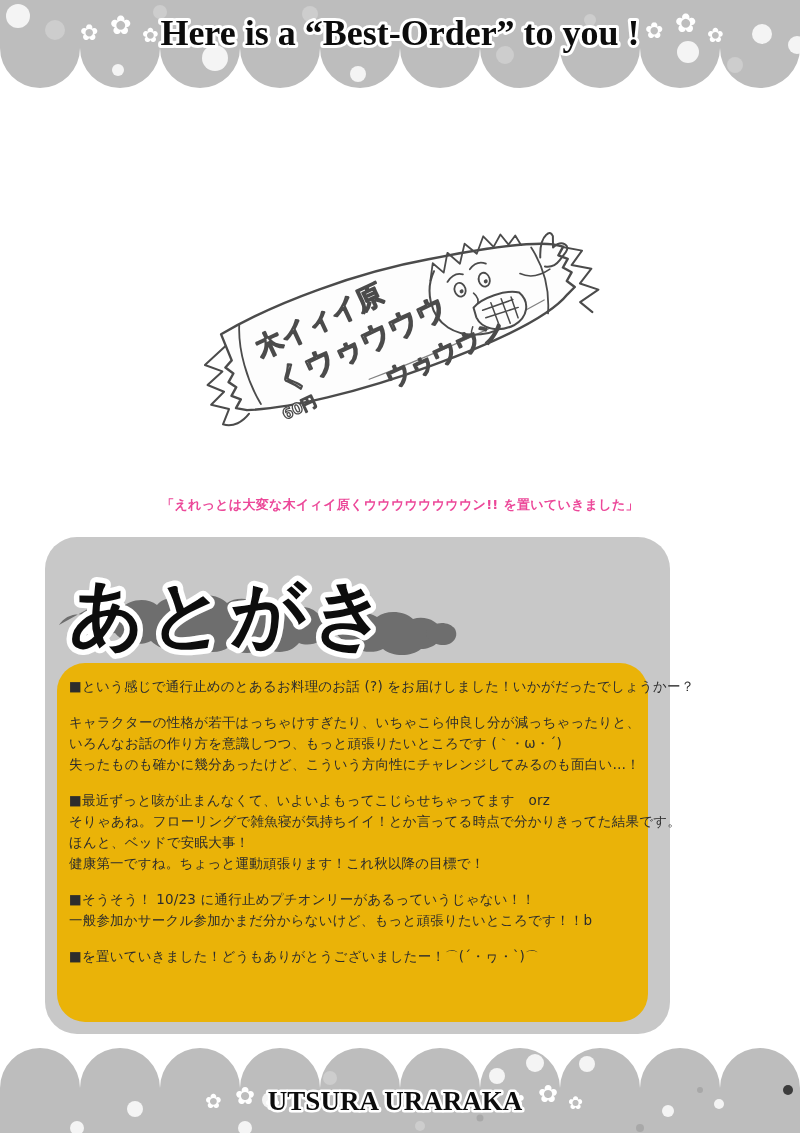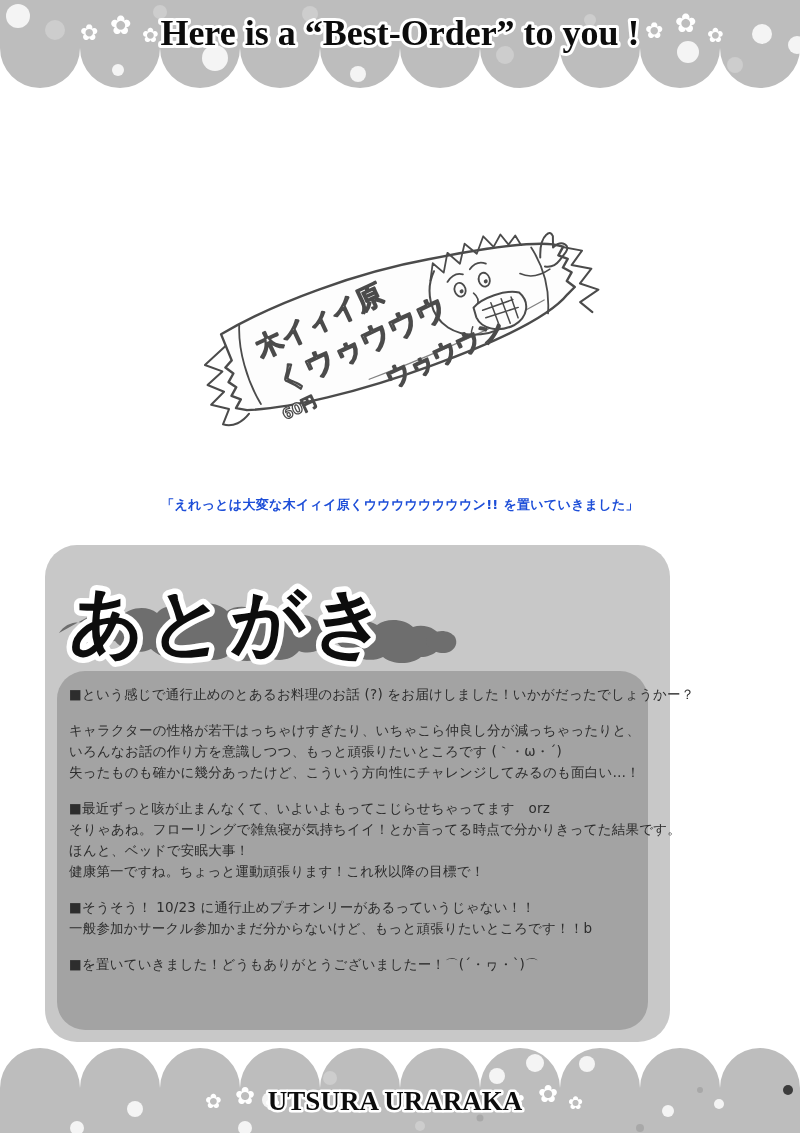--- a/index.html
+++ b/index.html
@@ -8,30 +8,30 @@
     font-family:"DejaVu Sans",sans-serif;
   }
   svg text{font-family:"DejaVu Sans",sans-serif;}
   .banner{position:absolute;left:0;}
   .banner-top{top:0;}
   .banner-bottom{top:1048px;}
   .serif-title{font-family:"Liberation Serif","DejaVu Serif",serif;}
   .sketch{position:absolute;left:150px;top:172px;}
   .caption{
     position:absolute;left:0;right:0;top:496px;text-align:center;
-    font-size:13px;font-weight:600;color:#1d4ed8;letter-spacing:0.3px;
+    font-size:13px;font-weight:600;color:#ec4899;letter-spacing:0.3px;
   }
   .afterword-box{
     position:absolute;left:45px;top:537px;width:625px;height:497px;
-    background:#c8c8c8;border-radius:32px;margin-top:8px;
+    background:#c8c8c8;border-radius:32px;
   }
   .afterword-header{position:absolute;left:0;top:0;}
   .afterword-panel{
     position:absolute;left:12px;top:126px;right:22px;bottom:12px;
-    background:#a3a3a3;border-radius:28px;box-sizing:border-box;
+    background:#eab308;border-radius:28px;box-sizing:border-box;
     padding:13px 34px 0 12px;
   }
   .para{margin:0;}
   .para + .para{margin-top:15px;}
   .line{
     font-size:13.5px;line-height:21px;color:#2d2d2d;letter-spacing:0.2px;
     white-space:nowrap;
   }
 </style>
 </head>

